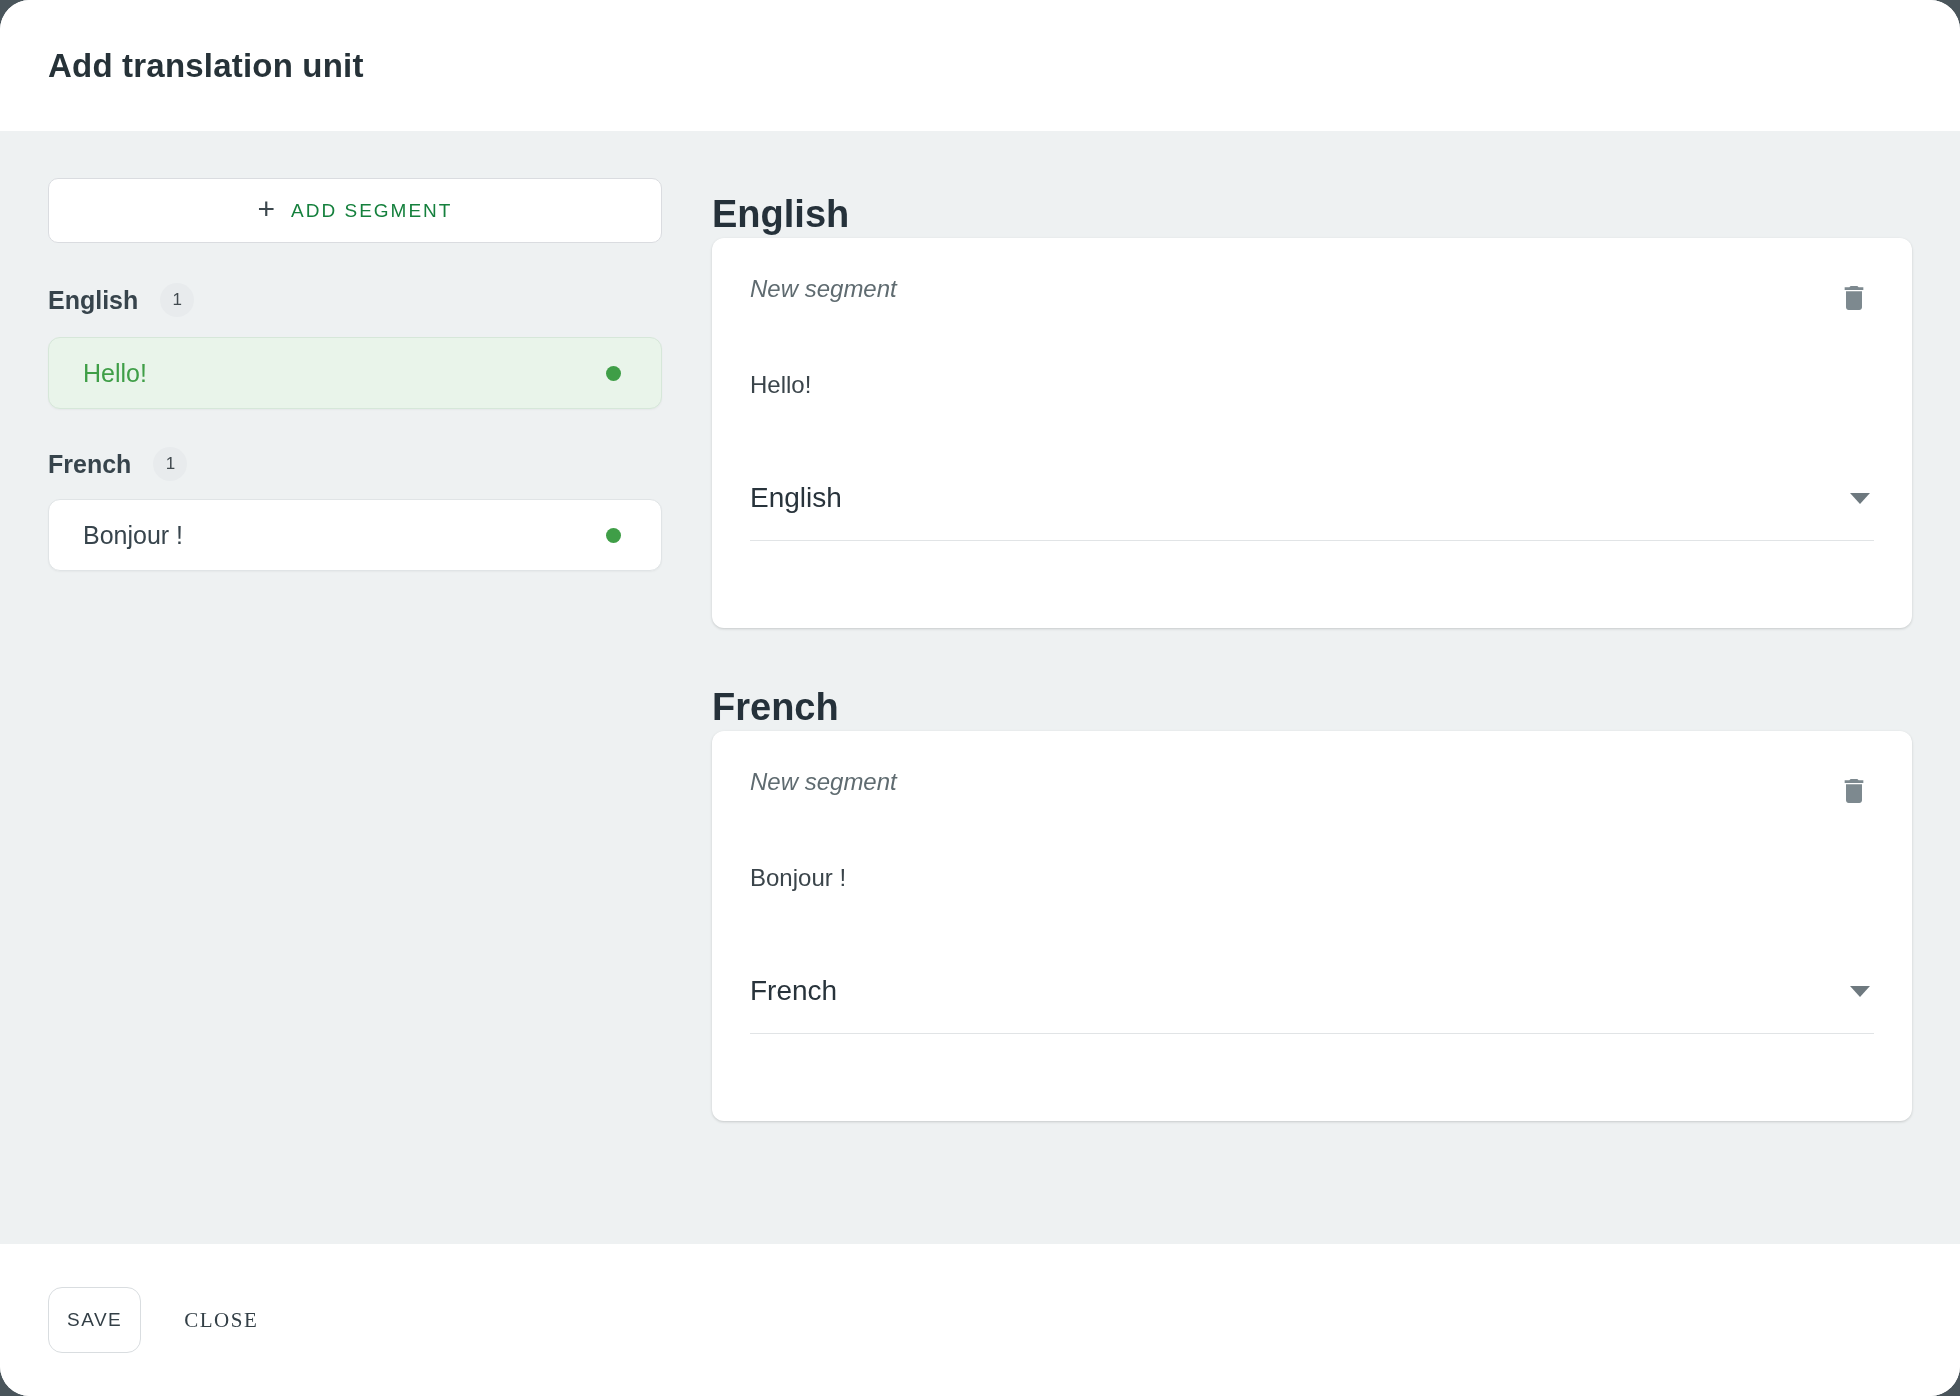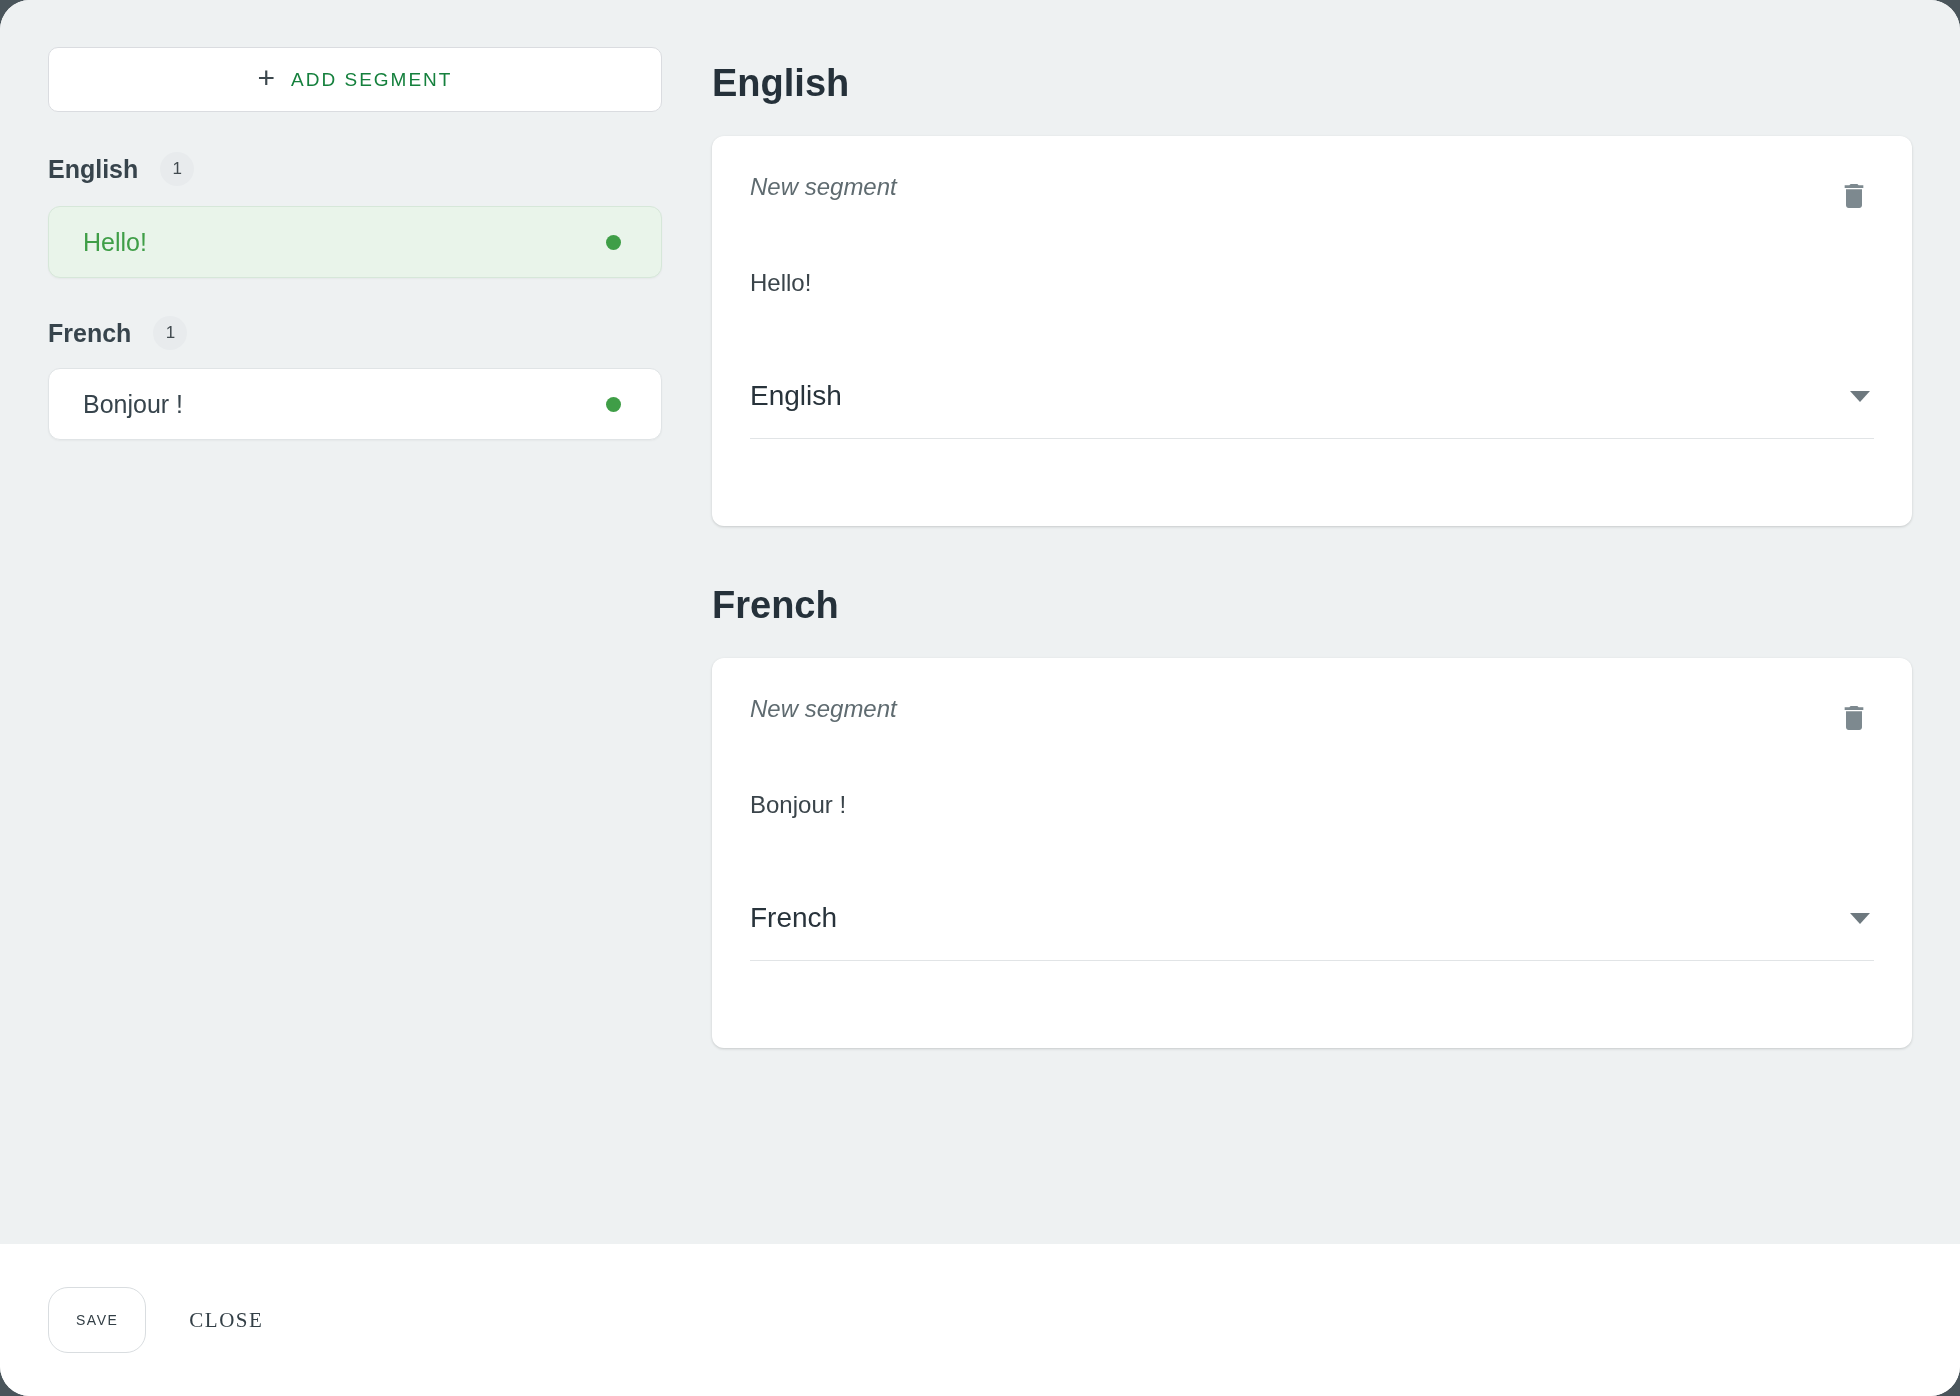--- a/index.html
+++ b/index.html
@@ -70,21 +70,21 @@
   .status-dot{
     margin-left:auto;width:15px;height:15px;border-radius:50%;background:#3f9e47;
   }
   
   .right-col{flex:1 1 auto;margin-left:50px;display:flex;flex-direction:column;}
   .locale-heading{
     margin-top:59px;font-size:38px;font-weight:700;color:#25313a;line-height:48px;
   }
   .locale-heading.second{margin-top:55px;}
   .editor-card{
-    margin-top:29px;height:390px;box-sizing:border-box;
+    height:390px;box-sizing:border-box;
     background:#ffffff;border-radius:12px;
     box-shadow:0 1px 3px rgba(60,64,67,.14),0 1px 2px rgba(60,64,67,.08);
     padding:36px 38px 0 38px;position:relative;
   }
   .card-top-row{
     display:flex;align-items:flex-start;justify-content:space-between;height:34px;
   }
   .new-segment{
     font-size:24px;font-style:italic;color:#5f6b70;line-height:30px;
   }
@@ -103,35 +103,38 @@
   .locale-select .select-value{font-size:28px;color:#28333b;}
   .dropdown-arrow{width:0;height:0;border-left:10px solid transparent;
     border-right:10px solid transparent;border-top:11px solid #6e797f;margin-right:4px;}
   .select-underline{margin-top:24px;height:1px;background:#e1e4e6;}
   
   .dlg-footer{
     height:152px;flex:0 0 152px;background:#ffffff;
     display:flex;align-items:center;padding:0 48px;box-sizing:border-box;
   }
   .save-btn{
-    height:66px;padding:0 27px;background:#ffffff;
-    border:1px solid #d9dde0;border-radius:20px;cursor:pointer;
-    font-family:inherit;font-size:14px;font-weight:500;color:#333f46;letter-spacing:1.5px;
+    height:66px;padding:0 18px;background:#ffffff;
+    border:1px solid #d9dde0;border-radius:14px;cursor:pointer;
+    font-family:inherit;font-size:19px;font-weight:500;color:#333f46;letter-spacing:1.5px;
   }
   .close-btn{
     margin-left:37px;background:transparent;border:none;cursor:pointer;
     font-family:Liberation Serif, serif;font-size:21px;font-weight:500;color:#333f46;letter-spacing:1.5px;
     padding:10px 6px;
   }
 </style>
 </head>
 <body>
 
 <div class="dialog">
 
+  <div class="dlg-header">
+    <div class="dlg-title">Add translation unit</div>
+  </div>
 
   <div class="dlg-body">
 
     <div class="left-col">
 
       <div class="add-segment-btn">
         <span class="plus">+</span>
         <span class="btn-label">ADD SEGMENT</span>
       </div>
 

